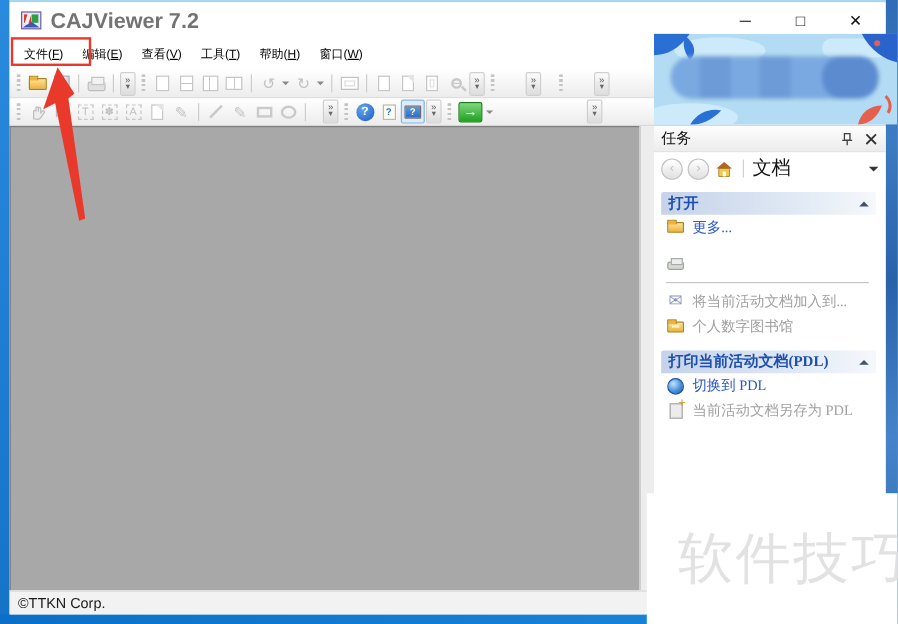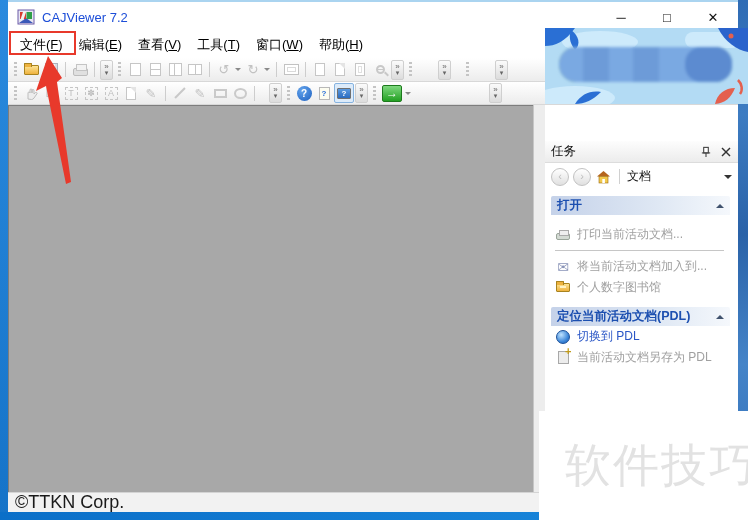--- a/index.html
+++ b/index.html
@@ -15,28 +15,28 @@
   .desktop-right { position:absolute; left:738px; top:0; width:10px; height:520px;
     background:linear-gradient(180deg,#2f6cb5 0%,#3d7cc2 22%,#2a62a8 45%,#4584c8 70%,#2f6cb5 100%); }
 
   
   .window { position:absolute; left:8px; top:0; width:730px; height:512px;
     background:#fff; display:flex; flex-direction:column;
     border-top:2px solid #aad4f0; }
 
   .titlebar { height:30px; display:flex; align-items:center; padding-left:9px; background:#fff; }
   .app-icon { width:18px; height:18px; margin-right:7px; }
-  .title-text { font-size:13px; color:#1d4ed8; }
+  .title-text { font-size:18px; color:#737373;font-weight:bold; }
   .win-controls { margin-left:auto; display:flex; }
   .winbtn { width:46px; height:26px; border:none; background:transparent; font-size:13px;
     color:#111; display:flex; align-items:center; justify-content:center; cursor:default; }
   .winbtn.close { margin-right:2px; }
 
   .menubar { height:26px; display:flex; align-items:center; padding-left:4px;
-    background:#fff; font-size:13px; color:#000; }
+    background:#fff; font-size:10px; color:#000; }
   .menu-item { padding:4px 8px; white-space:nowrap; }
   .menu-item .mkey { text-decoration:underline; }
 
   .toolbar { display:flex; align-items:center; background:linear-gradient(#ffffff,#ececec);
     border-bottom:1px solid #d8d8d8; padding-left:2px; }
   .tb1 { height:24px; } .tb2 { height:23px; }
   .grip { width:3px; height:15px; margin:0 4px;
     background:repeating-linear-gradient(180deg,#c4c4c4 0 2px,transparent 2px 4px); }
   .sep  { width:1px; height:15px; background:#cdcdcd; margin:0 4px; }
   .tbtn { width:20px; height:20px; display:flex; align-items:center; justify-content:center; position:relative; }
@@ -91,36 +91,36 @@
   .i-go { width:20px; height:17px; border:1px solid #1d7a1d; border-radius:2px;
     background:linear-gradient(#7ed87e,#23a023); color:#fff; font-weight:bold; font-size:12px;
     display:flex; align-items:center; justify-content:center; }
   .i-go::before { content:"\2192"; }
   .i-handsvg, .i-cursvg { display:block; }
 
   
   .main { flex:1; display:flex; min-height:0; }
   .document-area { width:525px; background:#a8a8a8; border-top:1px solid #7d7d7d; border-left:1px solid #7d7d7d; }
   .splitter { width:12px; background:#ededed; border-left:1px solid #c6c6c6; }
-  .sidebar { flex:1; background:#fff; display:flex; flex-direction:column; overflow:hidden;margin-top:36px; }
+  .sidebar { flex:1; background:#fff; display:flex; flex-direction:column; overflow:hidden; }
 
   .pane-titlebar { height:22px; display:flex; align-items:center; padding:0 4px 0 6px;
     background:linear-gradient(#fdfdfd,#ececec); border-bottom:1px solid #dcdcdc; font-size:12.5px; color:#111; }
   .pane-icobtn { width:17px; height:17px; display:flex; align-items:center; justify-content:center; margin-left:3px; }
 
   .pane-nav { height:27px; display:flex; align-items:center; padding:0 6px; gap:4px; background:#fff; }
   .navbtn { width:18px; height:18px; border-radius:50%; border:1px solid #c2c2c2;
     background:linear-gradient(#ffffff,#e0e0e0); color:#bdbdbd; font-size:11px; line-height:1;
     display:flex; align-items:center; justify-content:center; }
   .navbtn.back::before { content:"\2039"; } .navbtn.fwd::before { content:"\203A"; }
   .nav-sep { width:1px; height:15px; background:#d0d0d0; margin:0 3px; }
-  .nav-label { font-size:12px; color:#111; }
+  .nav-label { font-size:16px; color:#111; }
   .nav-caret { margin-left:auto; width:0; height:0; border:4px solid transparent; border-top-color:#333; margin-top:4px; }
 
-  .pane-content { flex:1; padding:6px 8px 0 6px; overflow:hidden; }
+  .pane-content { flex:1; padding:6px 8px 0 6px; overflow:hidden;font-family:Liberation Serif, serif; }
   .sec { margin-bottom:9px; }
   .sec-h { height:19px; display:flex; align-items:center; padding:0 6px;
     background:linear-gradient(90deg,#c5d2e9 0%,#dfe8f4 60%,#f5f8fc 100%);
     border-radius:2px 2px 0 0; color:#1c4fb0; font-weight:bold; font-size:12.5px; }
   .col-btn { margin-left:auto; width:0; height:0; border:4px solid transparent; border-bottom-color:#41536e; margin-bottom:4px; }
   .t-item { display:flex; align-items:center; gap:6px; height:21px; padding-left:4px;
     font-size:12px; white-space:nowrap; }
   .t-item.link { color:#2a56c6; } .t-item.disabled { color:#a0a0a0; }
   .t-divider { height:1px; background:#c6c6c6; margin:5px 6px 5px 4px; }
 
@@ -132,21 +132,21 @@
   .i-floppy-sm::before { content:""; position:absolute; left:2px; top:0; width:6px; height:4px; background:#e8ecf4; }
   .i-mail { color:#8a94b8; font-size:14px; line-height:1; }
   .i-mail::before { content:"\2709"; }
   .i-globe { width:14px; height:14px; border-radius:50%;
     background:radial-gradient(circle at 35% 32%,#bfe3ff,#3c86d8 62%,#1c5cb0); border:1px solid #1a4f98; }
   .i-adddoc { width:11px; height:13px; border:1px solid #a8a8a8; background:#ececec; position:relative; }
   .i-adddoc::before { content:"+"; position:absolute; right:-4px; top:-7px; color:#c09a18; font-weight:bold; font-size:11px; }
   .i-folder.locate::after { content:""; position:absolute; left:3px; top:2px; width:6px; height:2px; background:#fff3c4; }
 
   .statusbar { height:20px; background:#f2f2f2; border-top:1px solid #d4d4d4;
-    display:flex; align-items:center; padding-left:7px; font-size:18px; color:#1a1a1a; }
+    display:flex; align-items:center; padding-left:7px; font-size:12px; color:#1a1a1a; }
 
   
   .banner { position:absolute; left:545px; top:28px; width:203px; height:76px; overflow:hidden; z-index:5; }
   .red-box { position:absolute; left:9px; top:31px; width:67px; height:24px;
     border:2px solid #e8392b; z-index:20; }
   .red-arrow { position:absolute; left:25px; top:48px; z-index:20; }
   .watermark { position:absolute; left:520px; top:411px; width:244px; height:109px; background:#fff;
     z-index:30; display:flex; align-items:center; justify-content:center;margin-left:19px; }
   .watermark-text { font-size:46px; color:#e2e2e2; letter-spacing:2px; white-space:nowrap; }
 </style>
@@ -173,22 +173,22 @@
       <button class="winbtn">□</button>
       <button class="winbtn close">✕</button>
     </div>
   </div>
 
   <div class="menubar">
     <div class="menu-item"><span>文件(</span><span class="mkey">F</span><span>)</span></div>
     <div class="menu-item"><span>编辑(</span><span class="mkey">E</span><span>)</span></div>
     <div class="menu-item"><span>查看(</span><span class="mkey">V</span><span>)</span></div>
     <div class="menu-item"><span>工具(</span><span class="mkey">T</span><span>)</span></div>
+    <div class="menu-item"><span>帮助(</span><span class="mkey">H</span><span>)</span></div>
     <div class="menu-item"><span>窗口(</span><span class="mkey">W</span><span>)</span></div>
-    <div class="menu-item"><span>帮助(</span><span class="mkey">H</span><span>)</span></div>
   </div>
 
   <div class="toolbar tb1">
     <span class="grip"></span>
     <span class="tbtn">
         <span class="i-folder"></span>
       </span>
     <span class="tbtn">
         <span class="i-floppy"></span>
       </span>
@@ -343,47 +343,52 @@
         <span class="nav-caret"></span>
       </div>
 
       <div class="pane-content">
 
         <div class="sec">
           <div class="sec-h">
             <span>打开</span>
             <span class="col-btn"></span>
           </div>
+          <div class="t-item link">
+            <span class="si">
+                <span class="i-folder sm"></span>
+              </span>
+            <span>更多...</span>
+          </div>
         </div>
 
         <div class="sec">
           <div class="t-item disabled">
             <span class="si">
                 <span class="i-print-sm"></span>
               </span>
-            <span>打印当前活动文档...</span>
           </div>
           <div class="t-divider"></div>
           <div class="t-item disabled">
             <span class="si">
                 <span class="i-mail"></span>
               </span>
             <span>将当前活动文档加入到...</span>
           </div>
           <div class="t-item disabled">
             <span class="si">
                 <span class="i-folder sm locate"></span>
               </span>
             <span>个人数字图书馆</span>
           </div>
         </div>
 
         <div class="sec">
           <div class="sec-h">
-            <span>定位当前活动文档(PDL)</span>
+            <span>打印当前活动文档(PDL)</span>
             <span class="col-btn"></span>
           </div>
           <div class="t-item link">
             <span class="si">
                 <span class="i-globe"></span>
               </span>
             <span>切换到 PDL</span>
           </div>
           <div class="t-item disabled">
             <span class="si">

